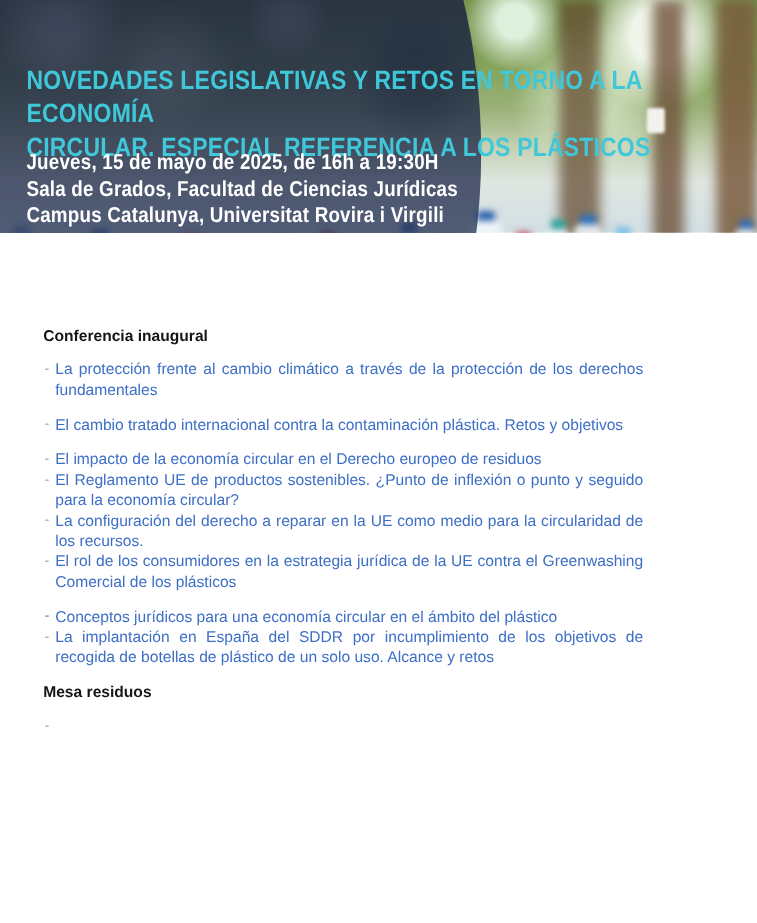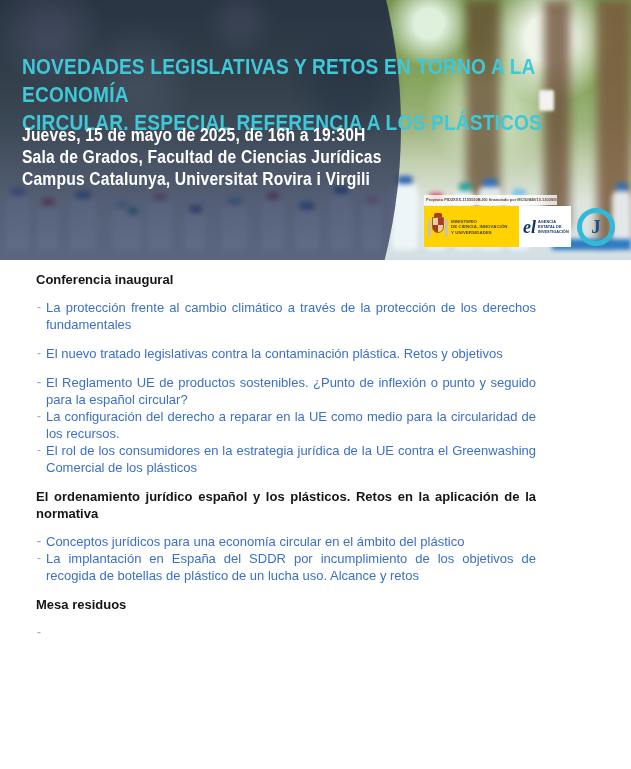--- a/index.html
+++ b/index.html
@@ -1,20 +1,20 @@
 <!DOCTYPE html>
 <html lang="es"><head>
 <meta charset="utf-8">
 <style>
   html,body{margin:0;padding:0;background:#ffffff;}
   .page{position:relative;width:631px;height:769px;background:#ffffff;overflow:hidden;
         font-family:"Liberation Sans",sans-serif;}
 
   
-  .hero{position:absolute;left:0;top:0;width:631px;height:260px;overflow:hidden;}
+  .hero{position:absolute;left:0;top:0;width:631px;height:194px;overflow:hidden;}
   .photo-base{position:absolute;inset:0;
     background:
       radial-gradient(circle at 8% 12%, rgba(255,255,235,.95) 0 2%, rgba(255,255,235,0) 9%),
       radial-gradient(circle at 22% 30%, rgba(235,250,200,.75) 0 3%, rgba(235,250,200,0) 11%),
       radial-gradient(circle at 38% 8%, rgba(250,255,230,.7) 0 2%, rgba(250,255,230,0) 8%),
       radial-gradient(circle at 55% 33%, rgba(28,56,24,.45) 0 6%, rgba(28,56,24,0) 15%),
       radial-gradient(circle at 68% 9%, rgba(240,255,245,.85) 0 3%, rgba(240,255,245,0) 9%),
       radial-gradient(circle at 87% 15%, rgba(252,255,250,.9) 0 4%, rgba(252,255,250,0) 11%),
       radial-gradient(circle at 78% 42%, rgba(222,240,212,.6) 0 5%, rgba(222,240,212,0) 13%),
       linear-gradient(180deg,#76944e 0%,#85a45c 30%,#9db37c 48%,#c2cfae 62%,#dfe6e0 78%,#d2dfe4 100%);}
@@ -188,54 +188,54 @@
       <div class="sec-h">Conferencia inaugural</div>
       <div class="item">
         <span class="dash">-</span>
         <span>La protección frente al cambio climático a través de la protección de los derechos fundamentales</span>
       </div>
     </div>
 
     <div class="sec">
       <div class="item">
         <span class="dash">-</span>
-        <span>El nuevo tratado legislativas contra la contaminación plástica. Retos y objetivos</span>
-      </div>
-    </div>
-
-    <div class="sec">
-      <div class="item">
-        <span class="dash">-</span>
-      </div>
-      <div class="item">
-        <span class="dash">-</span>
-        <span>El Reglamento UE de productos sostenibles. ¿Punto de inflexión o punto y seguido para la español circular?</span>
+        <span>El cambio tratado internacional contra la contaminación plástica. Retos y objetivos</span>
+      </div>
+    </div>
+
+    <div class="sec">
+      <div class="item">
+        <span class="dash">-</span>
+        <span>El impacto de la economía circular en el Derecho europeo de residuos</span>
+      </div>
+      <div class="item">
+        <span class="dash">-</span>
+        <span>El Reglamento UE de productos sostenibles. ¿Punto de inflexión o punto y seguido para la economía circular?</span>
       </div>
       <div class="item">
         <span class="dash">-</span>
         <span>La configuración del derecho a reparar en la UE como medio para la circularidad de los recursos.</span>
       </div>
       <div class="item">
         <span class="dash">-</span>
         <span>El rol de los consumidores en la estrategia jurídica de la UE contra el Greenwashing Comercial de los plásticos</span>
       </div>
     </div>
 
     <div class="sec">
-      <div class="sec-h">El ordenamiento jurídico español y los plásticos. Retos en la aplicación de la normativa</div>
       <div class="item">
         <span class="dash">-</span>
       </div>
       <div class="item">
         <span class="dash">-</span>
         <span>Conceptos jurídicos para una economía circular en el ámbito del plástico</span>
       </div>
       <div class="item">
         <span class="dash">-</span>
-        <span>La implantación en España del SDDR por incumplimiento de los objetivos de recogida de botellas de plástico de un lucha uso. Alcance y retos</span>
+        <span>La implantación en España del SDDR por incumplimiento de los objetivos de recogida de botellas de plástico de un solo uso. Alcance y retos</span>
       </div>
     </div>
 
     <div class="sec">
       <div class="sec-h">Mesa residuos</div>
       <div class="item">
         <span class="dash">-</span>
       </div>
     </div>
 

